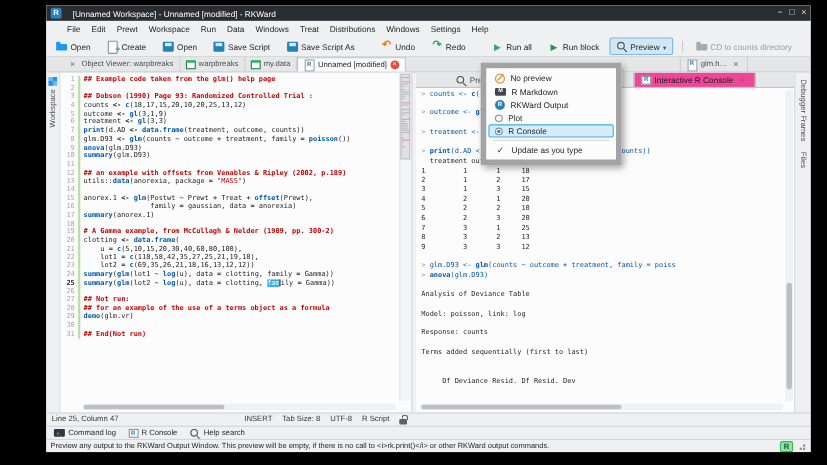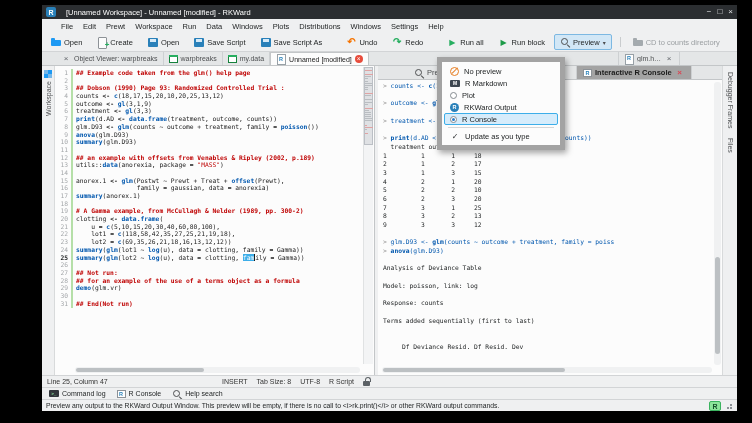--- a/index.html
+++ b/index.html
@@ -112,21 +112,21 @@
   .mm-view{position:absolute;left:0;right:0;top:0;height:78px;background:rgba(120,130,140,.16);border:1px solid rgba(120,130,140,.35)}
   .hscroll{position:absolute;left:20px;right:14px;bottom:2px;height:6px;background:#f0f1f2;border-radius:3px}
   .hscroll::before{content:"";position:absolute;left:1px;top:1px;bottom:1px;width:45%;background:#bcc0c3;border-radius:3px}
 
   
   .splitter{position:absolute;left:333px;width:3px;top:0;bottom:0;background:#eff0f1}
   .console{position:absolute;left:336px;right:15px;top:0;bottom:0;background:#fcfcfc;overflow:hidden}
   .con-tabs{position:relative;height:14px;background:#e4e6e7;border-bottom:1px solid #c3c6c8;display:flex;align-items:flex-end}
   .ctab{height:13px;display:flex;align-items:center;gap:3px;padding:0 6px;font-size:7.5px;color:#4d4f51;border-right:1px solid #cdd0d2;white-space:nowrap}
   .ctab.t1{margin-left:30px}
-  .ctab.active{background:#a3a3a3;color:#1b1b1b;font-weight:bold}
+  .ctab.active{background:#ec4899;color:#1b1b1b;font-weight:normal}
   .ctab.abs2{position:absolute;left:198px;bottom:0;border-left:1px solid #cdd0d2}
   .con-body{position:absolute;top:16px;left:5px;right:12px;bottom:10px;overflow:hidden}
   .xl{height:8.7px;white-space:pre;font:6.3px "DejaVu Sans Mono",monospace;line-height:8.7px;color:#232627}
   .p{color:#898887}
   .c{color:#0057ae}
   .f{color:#0057ae;font-weight:bold}
   .o{color:#232627}
   .vscroll{position:absolute;right:1px;top:16px;bottom:10px;width:7px;background:#f0f1f2;border-radius:3px}
   .vscroll::before{content:"";position:absolute;left:1px;right:1px;top:62%;height:34%;background:#bcc0c3;border-radius:3px}
   .con-hscroll{position:absolute;left:4px;right:10px;bottom:2px;height:6px;background:#f0f1f2;border-radius:3px}
@@ -166,21 +166,21 @@
 
   <div class="menubar">
 
   <span class="menu-item">File</span>
       <span class="menu-item">Edit</span>
       <span class="menu-item">Prewt</span>
       <span class="menu-item">Workspace</span>
       <span class="menu-item">Run</span>
       <span class="menu-item">Data</span>
       <span class="menu-item">Windows</span>
-      <span class="menu-item">Plots</span>
+      <span class="menu-item">Treat</span>
       <span class="menu-item">Distributions</span>
       <span class="menu-item">Windows</span>
       <span class="menu-item">Settings</span>
       <span class="menu-item">Help</span>
     </div>
 
   <div class="toolbar">
 
       <button class="tb-btn">
         <span class="icn folder-open-icon"></span>
@@ -456,27 +456,27 @@
           <span class="icn no-preview-icon"></span>
           <span>No preview</span>
         </div>
 
         <div class="pmi">
           <span class="icn markdown-icon"></span>
           <span>R Markdown</span>
         </div>
 
         <div class="pmi">
+          <span class="icn rkward-output-icon"></span>
+          <span>RKWard Output</span>
+        </div>
+
+        <div class="pmi">
           <span class="icn radio-icon"></span>
           <span>Plot</span>
-        </div>
-
-        <div class="pmi">
-          <span class="icn rkward-output-icon"></span>
-          <span>RKWard Output</span>
         </div>
 
         <div class="pmi checked-row">
           <span class="icn radio-checked-icon"></span>
           <span>R Console</span>
         </div>
       </div>
     <hr>
     <div class="pmi">
       <span class="icn check-icon"></span>

